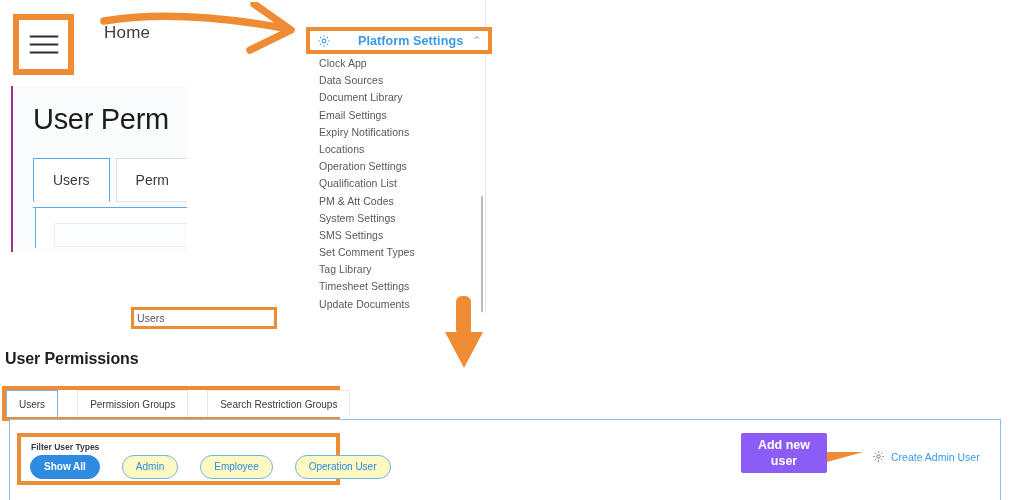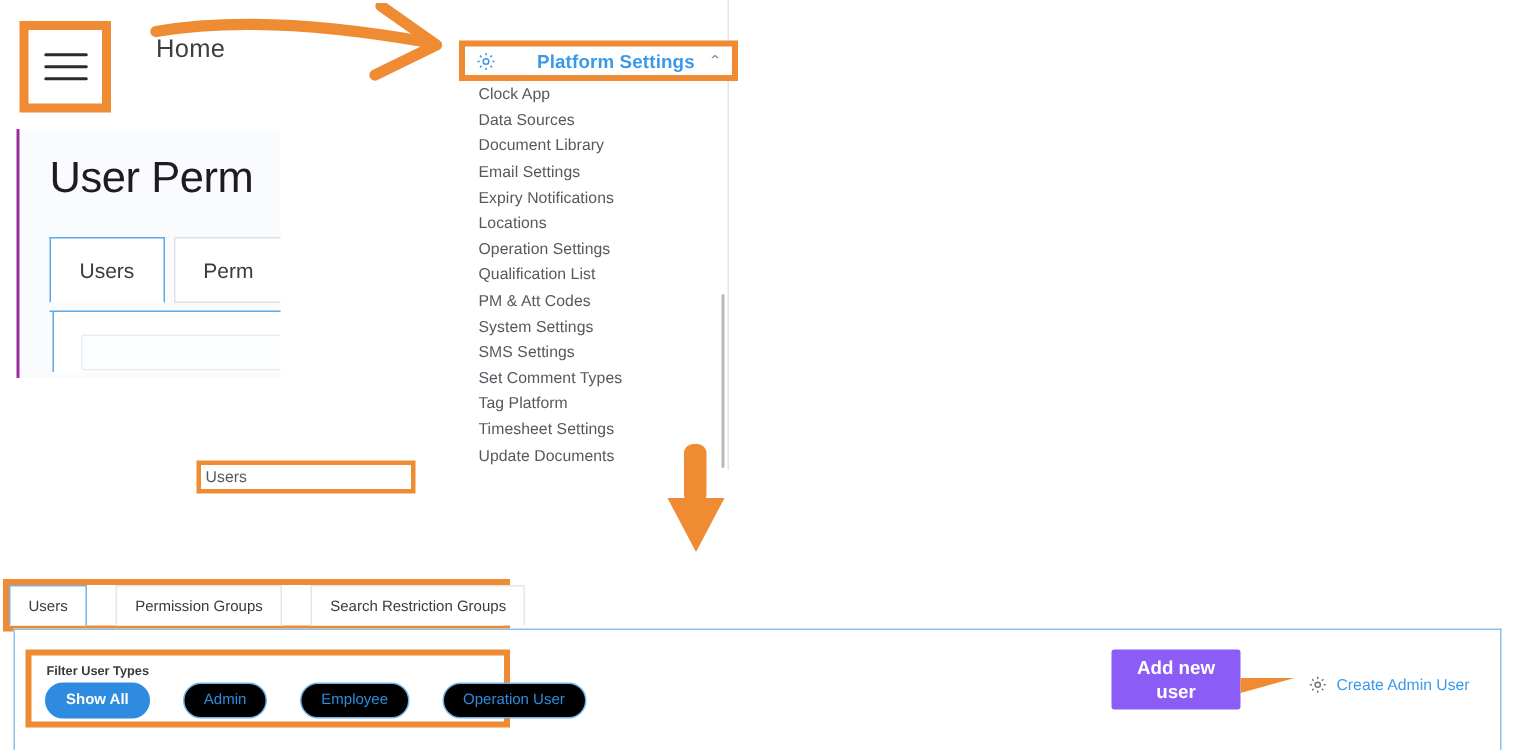--- a/index.html
+++ b/index.html
@@ -319,21 +319,21 @@
     box-sizing: border-box;
     line-height: 1.35;
   }
   .chip.solid {
     background: #2e8be0;
     color: #ffffff;
     border: 1px solid #2e8be0;
     font-weight: bold;
   }
   .chip.outline {
-    background: #000000;
+    background: #fef9c3;
     color: #2e8be0;
     border: 1px solid #73b4e8;
   }
 
   
   #add-new-user-callout {
     position: absolute;
     left: 741px; top: 433px;
     width: 86px; height: 40px;
     background: #8b5cf6;
@@ -419,21 +419,21 @@
       <div class="menu-item">Document Library</div>
       <div class="menu-item">Email Settings</div>
       <div class="menu-item">Expiry Notifications</div>
       <div class="menu-item">Locations</div>
       <div class="menu-item">Operation Settings</div>
       <div class="menu-item">Qualification List</div>
       <div class="menu-item">PM &amp; Att Codes</div>
       <div class="menu-item">System Settings</div>
       <div class="menu-item">SMS Settings</div>
       <div class="menu-item">Set Comment Types</div>
-      <div class="menu-item">Tag Platform</div>
+      <div class="menu-item">Tag Library</div>
       <div class="menu-item">Timesheet Settings</div>
       <div class="menu-item">Update Documents</div>
     </div>
 
     <div id="menu-scrollbar-track">
       <div id="menu-scrollbar-thumb"></div>
     </div>
   </div>
 
   <div id="users-menu-highlight">
@@ -443,20 +443,21 @@
   <svg id="arrow-to-platform-settings" viewBox="0 0 210 52">
     <path d="M6 19 C 58 10, 118 14, 186 26" stroke="#ef8b33" stroke-width="7.5" fill="none" stroke-linecap="round"></path>
     <path d="M156 2 L193 28 L152 48" stroke="#ef8b33" stroke-width="7.5" fill="none" stroke-linecap="round" stroke-linejoin="round"></path>
   </svg>
 
   <svg id="arrow-down-to-page" viewBox="0 0 42 76">
     <rect x="13" y="0" width="15" height="40" rx="6" fill="#ef8b33"></rect>
     <path d="M2 36 H40 L21 72 Z" fill="#ef8b33"></path>
   </svg>
 
+  <div id="page-heading">User Permissions</div>
 
   <div id="tabs-highlight">
     <div id="tab-strip">
       <div class="page-tab active">Users</div>
       <div class="page-tab">Permission Groups</div>
       <div class="page-tab">Search Restriction Groups</div>
     </div>
   </div>
 
   <div id="content-box"></div>

